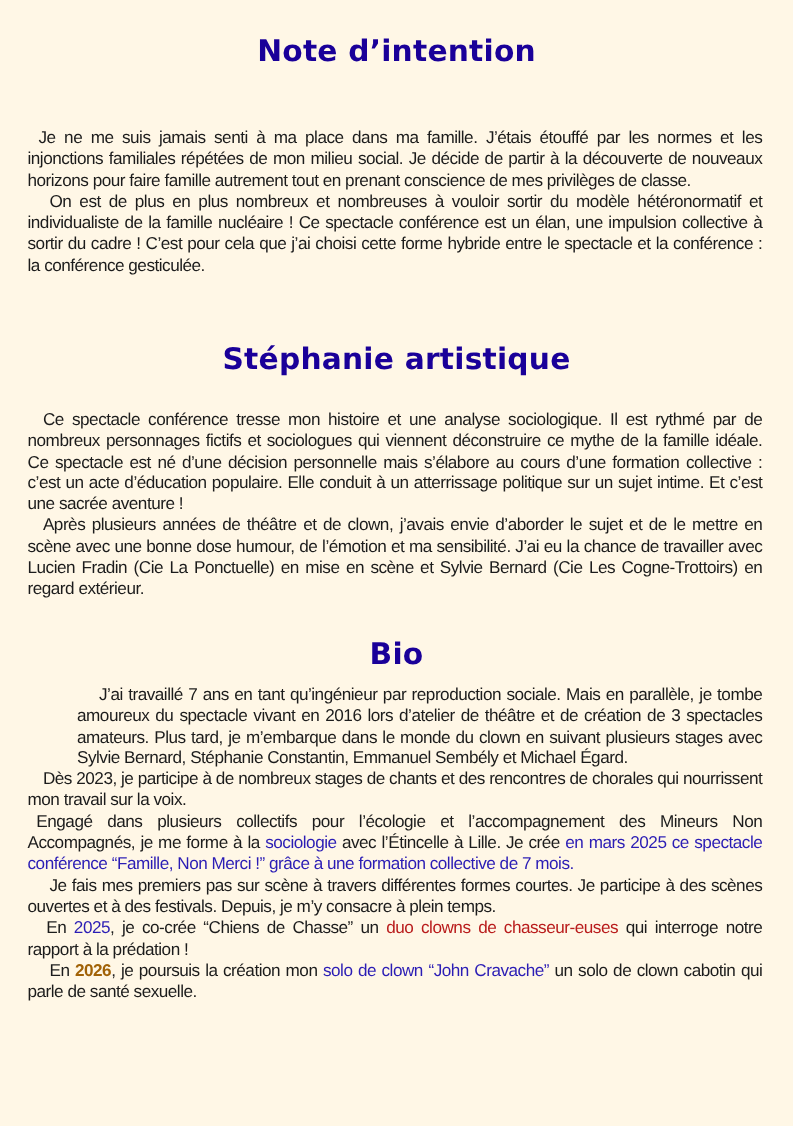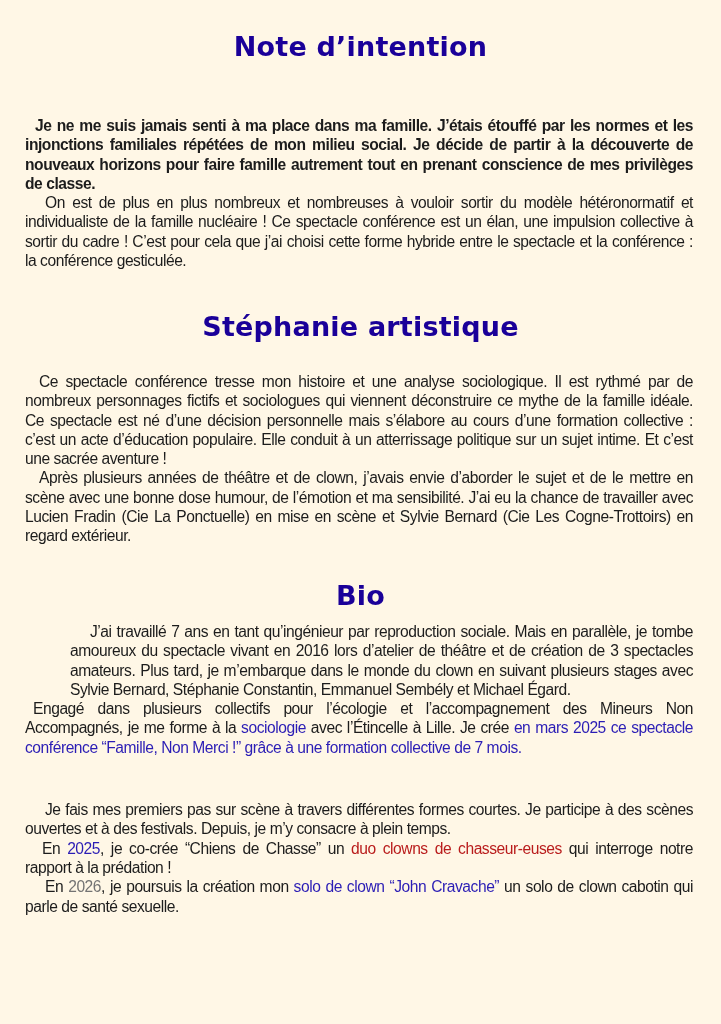--- a/index.html
+++ b/index.html
@@ -29,40 +29,41 @@
   a.lnk { color: #2b1db5; text-decoration: none; }
 </style>
 </head>
 <body style="background: rgb(255, 247, 230); color: rgb(28, 28, 28);">
 
 <div class="page">
 
   <h1 style="top: 30px; color: rgb(26, 0, 153);">Note d’intention</h1>
 
   <div class="section" style="top:116px;">
-    <p style="text-indent:10px;font-weight:bold;">Je ne me suis jamais senti à ma place dans ma famille. J’étais étouffé par les normes et les injonctions familiales répétées de mon milieu social. Je décide de partir à la découverte de nouveaux  horizons pour faire famille autrement tout en prenant conscience de mes privilèges de classe.</p>
+    <p style="text-indent:10px;">Je ne me suis jamais senti à ma place dans ma famille. J’étais étouffé par les normes et les injonctions familiales répétées de mon milieu social. Je décide de partir à la découverte de nouveaux  horizons pour faire famille autrement tout en prenant conscience de mes privilèges de classe.</p>
     <p style="text-indent:20px;">On est de plus en plus nombreux et nombreuses à vouloir sortir du modèle hétéronormatif et individualiste de la famille nucléaire ! Ce spectacle conférence est un élan, une impulsion collective à sortir du cadre ! C’est pour cela que j’ai choisi cette forme hybride entre le spectacle et la conférence : la conférence gesticulée.</p>
   </div>
 
   <h1 style="top: 310px; color: rgb(26, 0, 153);">Stéphanie artistique</h1>
 
   <div class="section" style="top:372px;">
     <p style="text-indent:14px;">Ce spectacle conférence tresse mon histoire et une analyse sociologique. Il est rythmé par de nombreux personnages fictifs et sociologues qui viennent déconstruire ce mythe de la famille idéale. Ce spectacle est né d’une décision personnelle mais s’élabore au cours d’une formation collective : c’est un acte d’éducation populaire. Elle conduit à un atterrissage politique sur un sujet intime. Et c’est une sacrée aventure !</p>
     <p style="text-indent:14px;">Après plusieurs années de théâtre et de clown, j’avais envie d’aborder le sujet et de le mettre en scène avec une bonne dose humour, de l’émotion et ma sensibilité. J’ai eu la chance de travailler avec Lucien Fradin (Cie La Ponctuelle) en mise en scène et Sylvie Bernard (Cie Les Cogne-Trottoirs) en regard extérieur.</p>
   </div>
 
   <h1 style="top: 579px; color: rgb(26, 0, 153);">Bio</h1>
 
   <div class="section" style="top:622px;">
     <p style="text-indent:20px;margin-left:45px;">J’ai travaillé 7 ans en tant qu’ingénieur par reproduction sociale. Mais en parallèle, je tombe amoureux du spectacle vivant en 2016 lors d’atelier de théâtre et de création de 3 spectacles amateurs. Plus tard, je m’embarque dans le monde du clown en suivant plusieurs stages avec Sylvie Bernard, Stéphanie Constantin, Emmanuel Sembély et Michael Égard.</p>
+    <p style="text-indent:14px;">Dès 2023, je participe à de nombreux stages de chants et des rencontres de chorales qui nourrissent mon travail sur la voix.</p>
     <p style="text-indent:8px;">
       <span>Engagé dans plusieurs collectifs pour l’écologie et l’accompagnement des Mineurs Non Accompagnés, je me forme à la </span><a class="lnk" style="color: rgb(43, 29, 181); margin-top: 16px;">sociologie</a><span> avec l’Étincelle à Lille. Je crée </span><a class="lnk" style="color: rgb(43, 29, 181);">en mars 2025 ce spectacle conférence “Famille, Non Merci !” grâce à une formation collective de 7 mois.</a>
     </p>
-    <p style="text-indent:20px;margin-top:43px;">Je fais mes premiers pas sur scène à travers différentes formes courtes. Je participe à des scènes ouvertes et à des festivals. Depuis, je m’y consacre à plein temps.</p>
+    <p style="text-indent:20px;">Je fais mes premiers pas sur scène à travers différentes formes courtes. Je participe à des scènes ouvertes et à des festivals. Depuis, je m’y consacre à plein temps.</p>
     <p style="text-indent:17px;">
       <span>En </span><a class="lnk" style="color: rgb(43, 29, 181);">2025</a><span>, je co-crée “Chiens de Chasse” un </span><a class="lnk" style="color: #b91c1c;">duo clowns de chasseur-euses</a><span> qui interroge notre rapport à la prédation !</span>
     </p>
     <p style="text-indent:20px;">
-      <span>En </span><a class="lnk" style="color: #737373;">2026</a><span>, je poursuis la création mon </span><a class="lnk" style="color: rgb(43, 29, 181);">solo de clown “John Cravache”</a><span> un solo de clown cabotin qui parle de santé sexuelle.</span>
+      <span>En </span><a class="lnk" style="color: #a16207; font-weight: bold;">2026</a><span>, je poursuis la création mon </span><a class="lnk" style="color: rgb(43, 29, 181);">solo de clown “John Cravache”</a><span> un solo de clown cabotin qui parle de santé sexuelle.</span>
     </p>
   </div>
 
 </div>
 
 </body></html>

